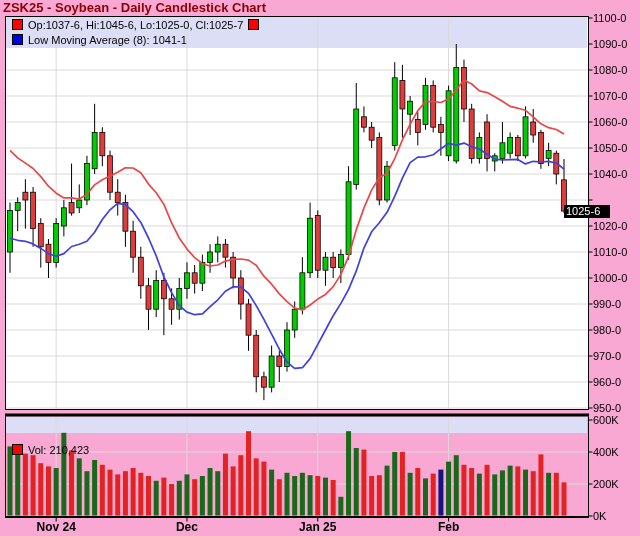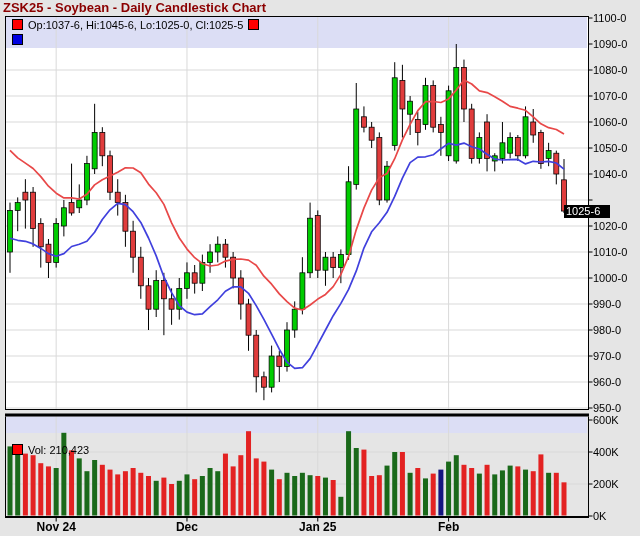--- a/index.html
+++ b/index.html
@@ -1,18 +1,18 @@
 <!DOCTYPE html>
 <html><head>
 <meta charset="utf-8">
 <style>
   html,body { margin:0; padding:0; background:#ffffff; }
   .screen {
     position:relative; width:640px; height:536px; overflow:hidden;
-    background:#e5e5e5; font-family:"Liberation Sans", sans-serif;
+    background:#f9a8d4; font-family:"Liberation Sans", sans-serif;
   }
   .title {
     position:absolute; left:3px; top:0px; font-size:13px; font-weight:bold;
     color:#8B0000; white-space:nowrap;
   }
   svg { position:absolute; left:0; top:0; }
   .legend { position:absolute; font-size:11px; color:#000; white-space:nowrap; }
   .legend-row { position:absolute; height:14px; line-height:14px; }
   .swatch {
     display:inline-block; width:9px; height:9px; border:1px solid #000;
@@ -345,27 +345,27 @@
         <text x="186.97222222222223" y="531" font-size="12" font-weight="bold" text-anchor="middle" fill="#000">Dec</text>
         <line x1="317.77777777777777" y1="517.5" x2="317.77777777777777" y2="521.5" stroke="#000" stroke-width="1"></line>
         <text x="317.77777777777777" y="531" font-size="12" font-weight="bold" text-anchor="middle" fill="#000">Jan 25</text>
         <line x1="448.58333333333337" y1="517.5" x2="448.58333333333337" y2="521.5" stroke="#000" stroke-width="1"></line>
         <text x="448.58333333333337" y="531" font-size="12" font-weight="bold" text-anchor="middle" fill="#000">Feb</text>
       </g>
     </svg>
 
   <div class="legend">
     <div class="legend-row" style="left:12px; top:18px;">
-      <span class="swatch red"></span><span>Op:1037-6, Hi:1045-6, Lo:1025-0, Cl:1025-5</span>
+      <span class="swatch red"></span><span>Op:1037-6, Hi:1045-6, Lo:1025-0, Cl:1025-7</span>
     </div>
     <div class="legend-row" style="left:248px; top:18px;">
       <span class="swatch red"></span>
     </div>
     <div class="legend-row" style="left:12px; top:33px;">
-      <span class="swatch blue"></span>
+      <span class="swatch blue"></span><span>Low Moving Average (8): 1041-1</span>
     </div>
   </div>
 
   <div class="legend">
     <div class="legend-row" style="left:12px; top:419px;margin-top:24px;">
       <span class="swatch red"></span><span>Vol: 210,423</span>
     </div>
   </div>
 
   <div class="price-badge">1025-6</div>

